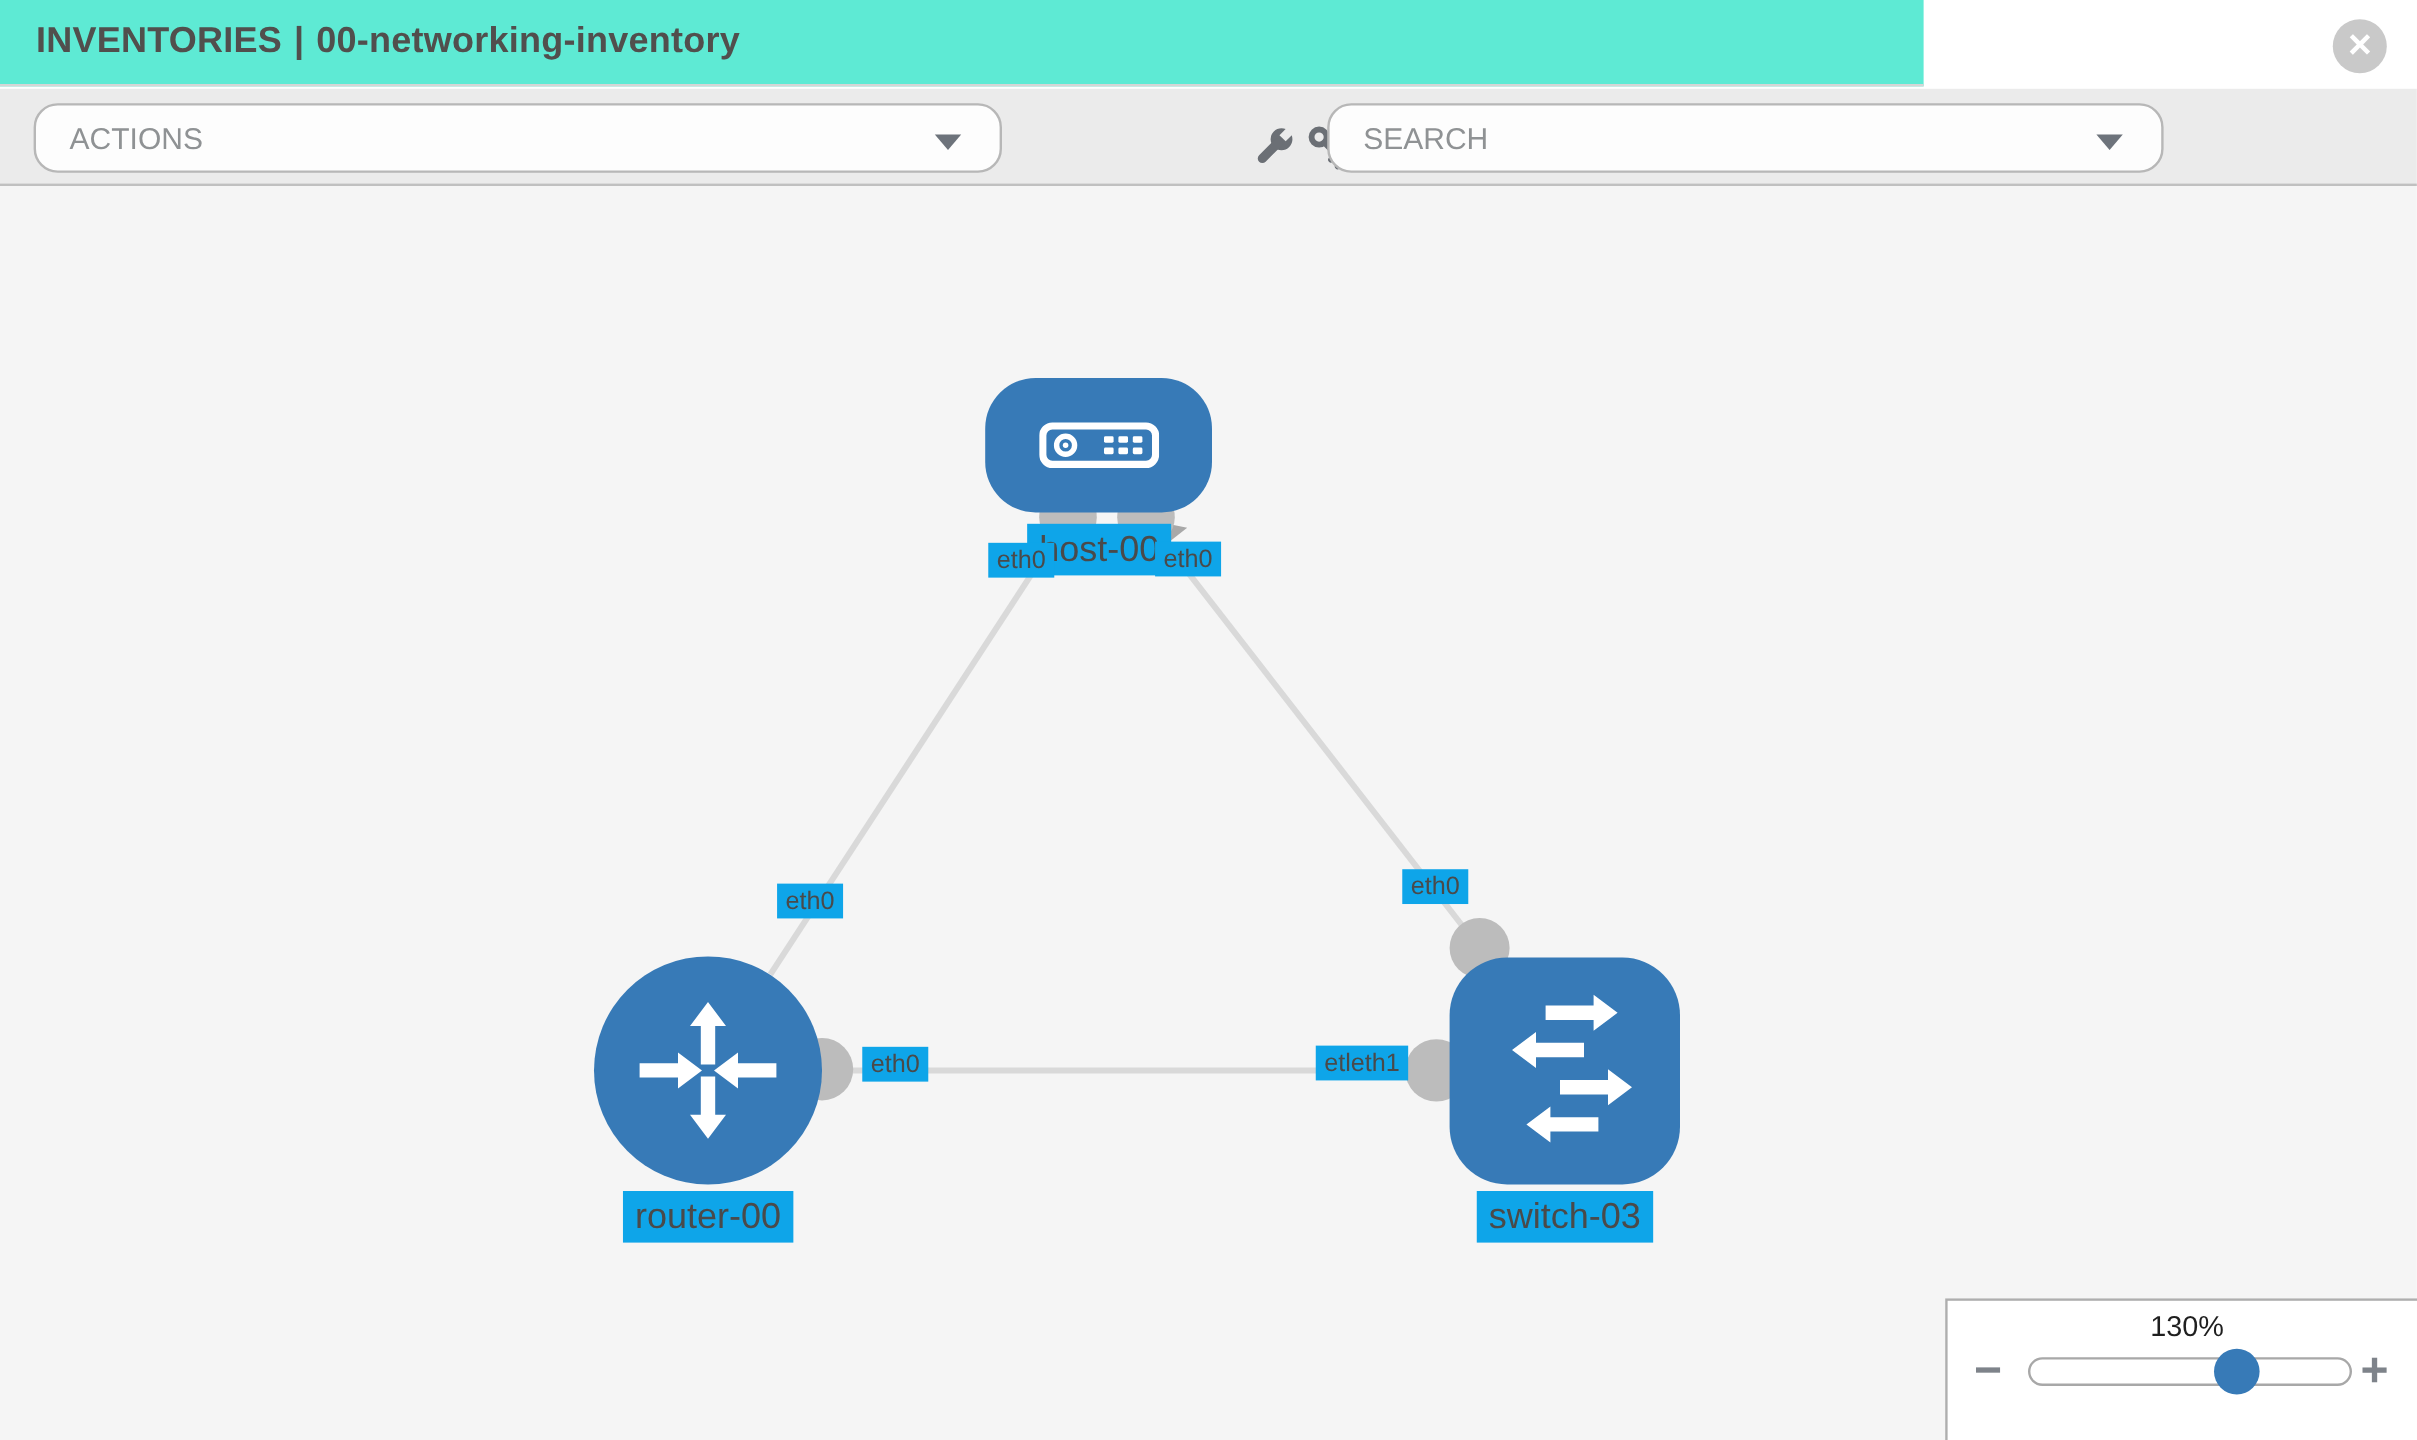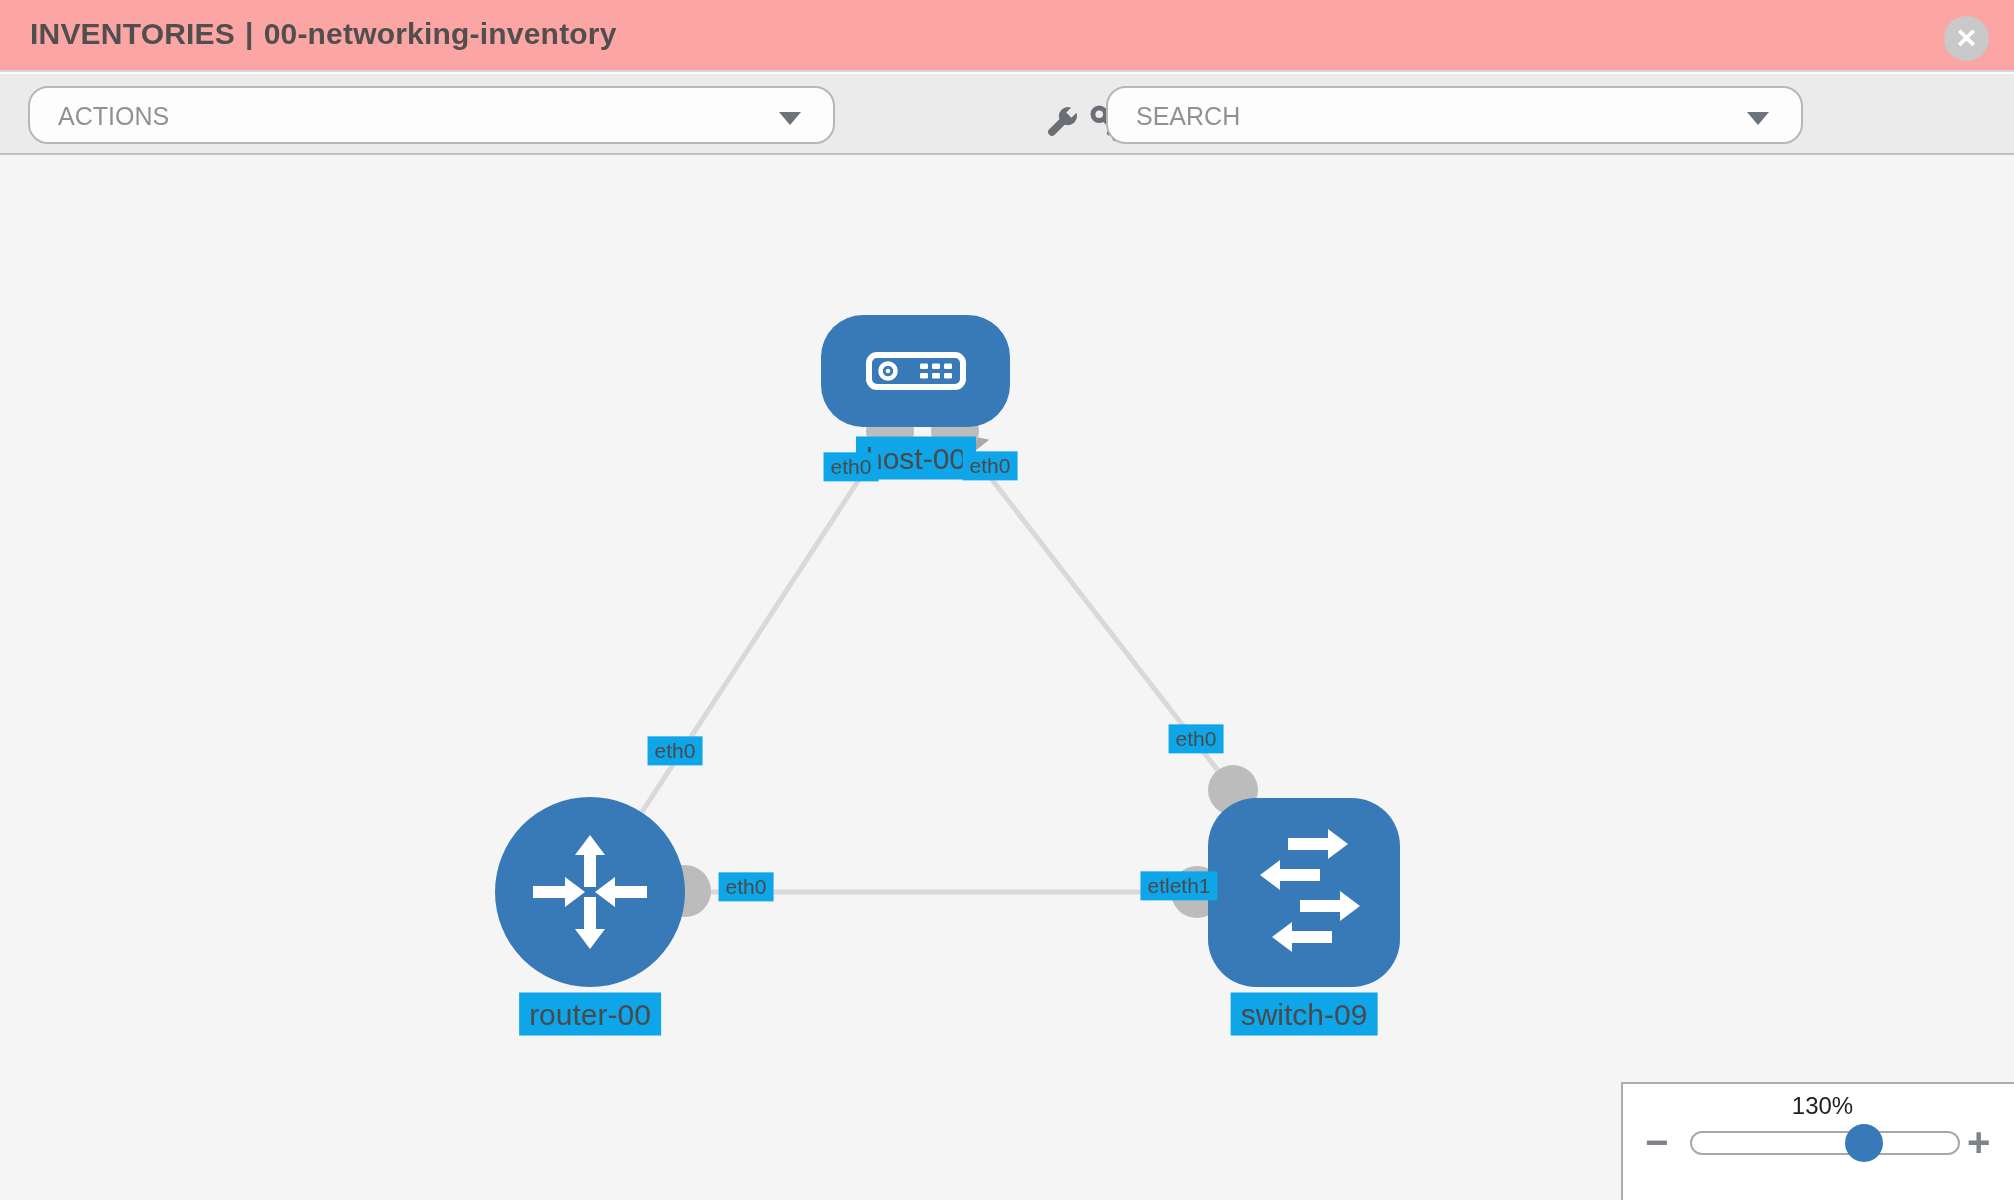--- a/index.html
+++ b/index.html
@@ -1,21 +1,21 @@
 <!DOCTYPE html>
 <html><head>
 <meta charset="utf-8">
 <style>
   * { margin:0; padding:0; box-sizing:border-box; }
   html,body { width:2014px; height:1200px; overflow:hidden; background:#fff;
               font-family:"Liberation Sans", sans-serif; }
 
   
-  .header { position:absolute; left:0; top:0; width:2014px; height:72px;
-            background:#fca5a5; border-bottom:2px solid #d6d6d6; z-index:10; }
+  .header { position:absolute; left:0; top:0; width:1603px; height:72px;
+            background:#5eead4; border-bottom:2px solid #d6d6d6; z-index:10; }
   .page-title { position:absolute; left:30px; top:17px; font-size:30px; font-weight:bold;
                 color:#514f4d; letter-spacing:0.2px; }
   .page-title .divider { margin:0 10px; }
   .close-btn { position:absolute; left:1944px; top:16px; width:45px; height:45px;
                border-radius:50%; background:#c9c9c9; cursor:pointer;
                display:flex; align-items:center; justify-content:center; }
   .close-btn span { color:#ffffff; font-size:34px; font-weight:bold; line-height:1;
                     margin-top:-3px; }
 
   
@@ -159,28 +159,28 @@
       <polygon points="0,-6 40,-6 40,-15 60,0 40,15 40,6 0,6" transform="translate(80,46)"></polygon>
       <polygon points="0,-6 40,-6 40,-15 60,0 40,15 40,6 0,6" transform="translate(112,77) rotate(180)"></polygon>
       <polygon points="0,-6 40,-6 40,-15 60,0 40,15 40,6 0,6" transform="translate(92,108)"></polygon>
       <polygon points="0,-6 40,-6 40,-15 60,0 40,15 40,6 0,6" transform="translate(124,139) rotate(180)"></polygon>
     </g>
   </svg>
 </div>
 
 <div class="chip node-label" style="left:916px;  top:458px;">host-00</div>
 <div class="chip node-label" style="left:590px;  top:1014px;">router-00</div>
-<div class="chip node-label" style="left:1304px; top:1014px;">switch-09</div>
+<div class="chip node-label" style="left:1304px; top:1014px;">switch-03</div>
 
 <div class="chip" style="left:851px;  top:467px;">eth0</div>
 <div class="chip" style="left:990px;  top:466px;">eth0</div>
 <div class="chip" style="left:675px;  top:751px;">eth0</div>
 <div class="chip" style="left:1196px; top:739px;">eth0</div>
 <div class="chip" style="left:746px;  top:887px;">eth0</div>
-<div class="chip" style="left:1135px; top:886px;margin-left:44px;">etleth1</div>
+<div class="chip" style="left:1135px; top:886px;">etleth1</div>
 
 <div class="zoom-panel">
   <div class="zoom-level">130%</div>
   <div class="zoom-minus">−</div>
   <div class="zoom-track">
     <div class="zoom-thumb"></div>
   </div>
   <div class="zoom-plus">+</div>
 </div>
 

